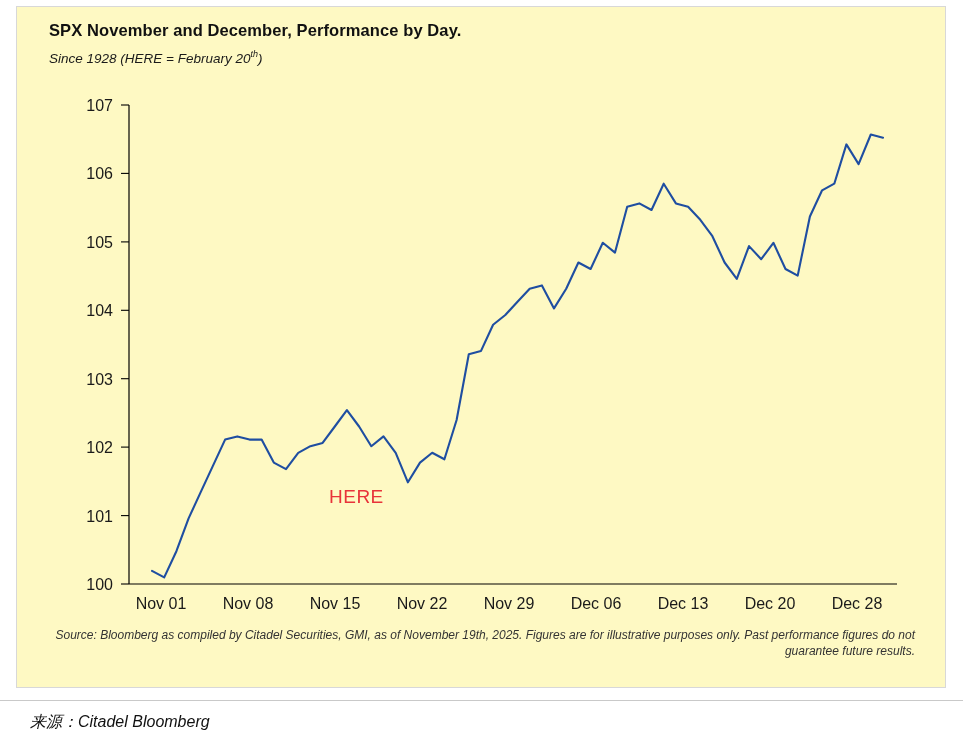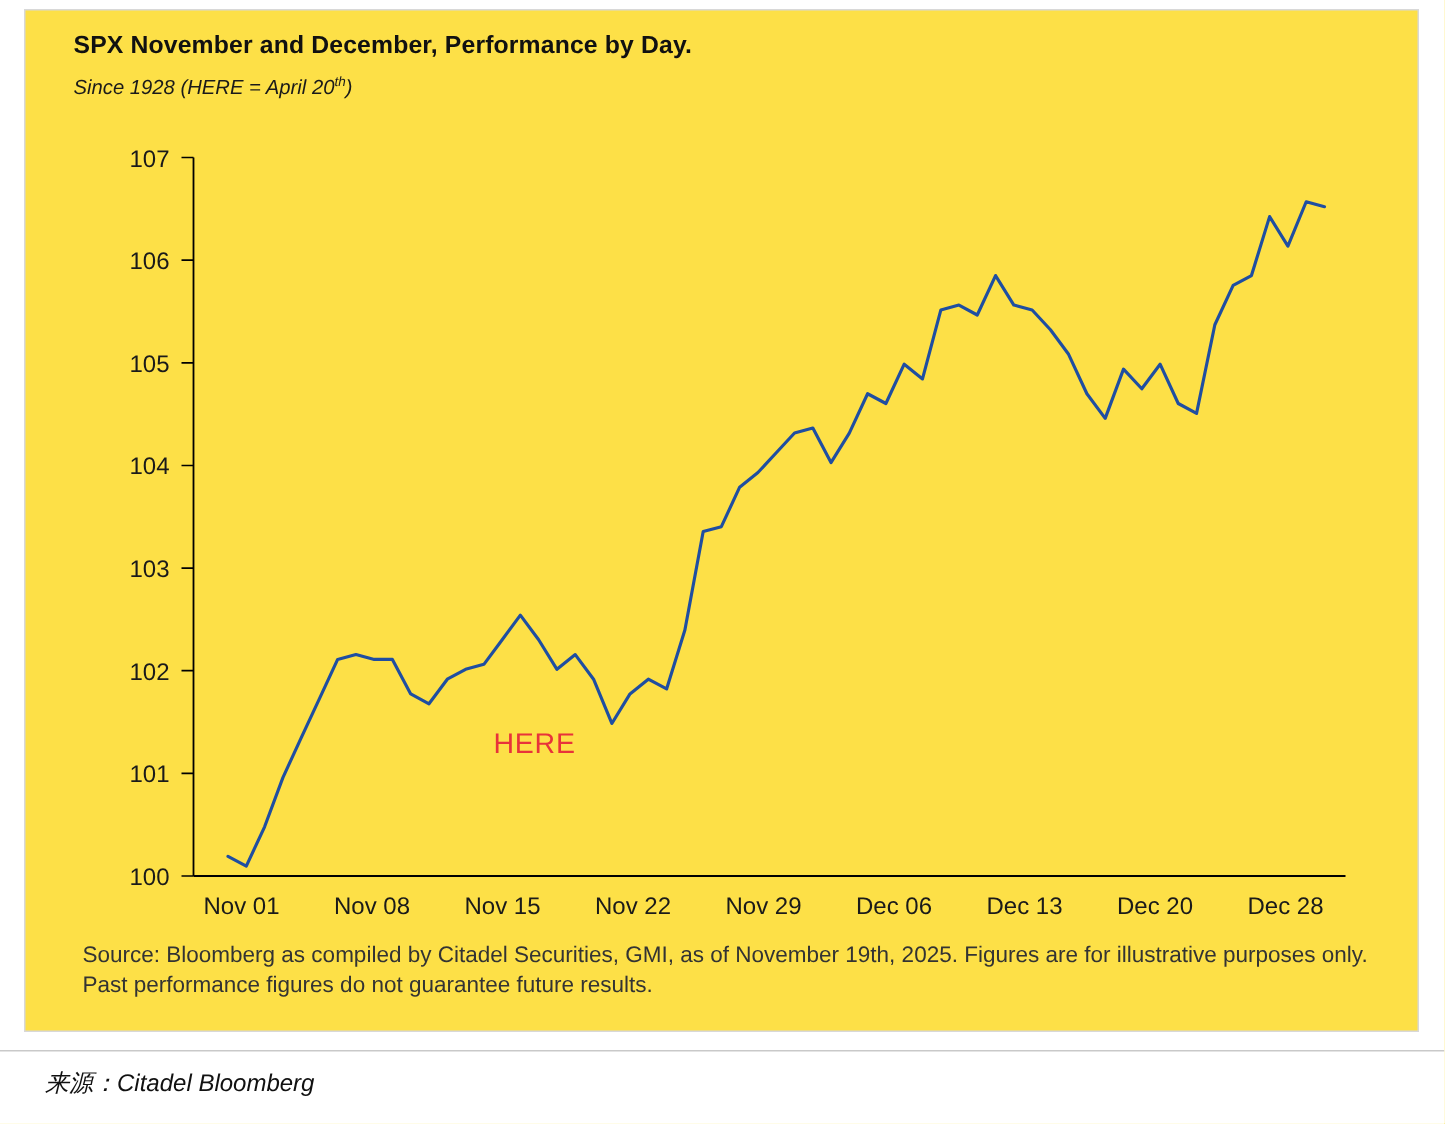--- a/index.html
+++ b/index.html
@@ -19,23 +19,24 @@
     width: 963px;
     height: 749px;
     box-sizing: border-box;
   }
   .card {
     position: absolute;
     left: 16px;
     top: 6px;
     width: 930px;
     height: 682px;
-    background: #fde047;
+    background: #fef9c3;
     border: 1px solid #d8d8d8;
     box-sizing: border-box;
+    text-align: right;
   }
   .chart-title {
     position: absolute;
     left: 32px;
     top: 14px;
     font-size: 16.5px;
     font-weight: bold;
     color: #111111;
     letter-spacing: 0.1px;
     white-space: nowrap;
@@ -70,23 +71,24 @@
     font-size: 19px;
     font-weight: normal;
     color: #e8333a;
     letter-spacing: 0.5px;
   }
   .source-note {
     position: absolute;
     left: 38px;
     top: 620px;
     width: 860px;
-    font-size: 15px;
+    font-size: 12px;
     line-height: 1.35;
     color: #333333;
+    font-style: italic;
   }
   .footer-bar {
     position: absolute;
     left: 0px;
     top: 700px;
     width: 963px;
     height: 49px;
     border-top: 1px solid #c9c9c9;
     background: #ffffff;
   }
@@ -129,21 +131,21 @@
 </style>
 </head>
 <body>
 
 <div class="page">
 
   <div class="card">
 
     <div class="chart-title">SPX November and December, Performance by Day.</div>
 
-    <div class="chart-subtitle"><span>Since 1928 (HERE = April 20</span><sup>th</sup><span>)</span></div>
+    <div class="chart-subtitle"><span>Since 1928 (HERE = February 20</span><sup>th</sup><span>)</span></div>
 
     <div class="plot-wrap">
       <svg class="plot-svg" width="928" height="530" viewBox="0 0 928 530">
         <g>
           <line class="axis-line" x1="112" y1="18" x2="112" y2="497"></line>
           <g>
             <line class="tick-line" x1="104" y1="18" x2="112" y2="18"></line>
             <line class="tick-line" x1="104" y1="86.4" x2="112" y2="86.4"></line>
             <line class="tick-line" x1="104" y1="154.9" x2="112" y2="154.9"></line>
             <line class="tick-line" x1="104" y1="223.3" x2="112" y2="223.3"></line>

